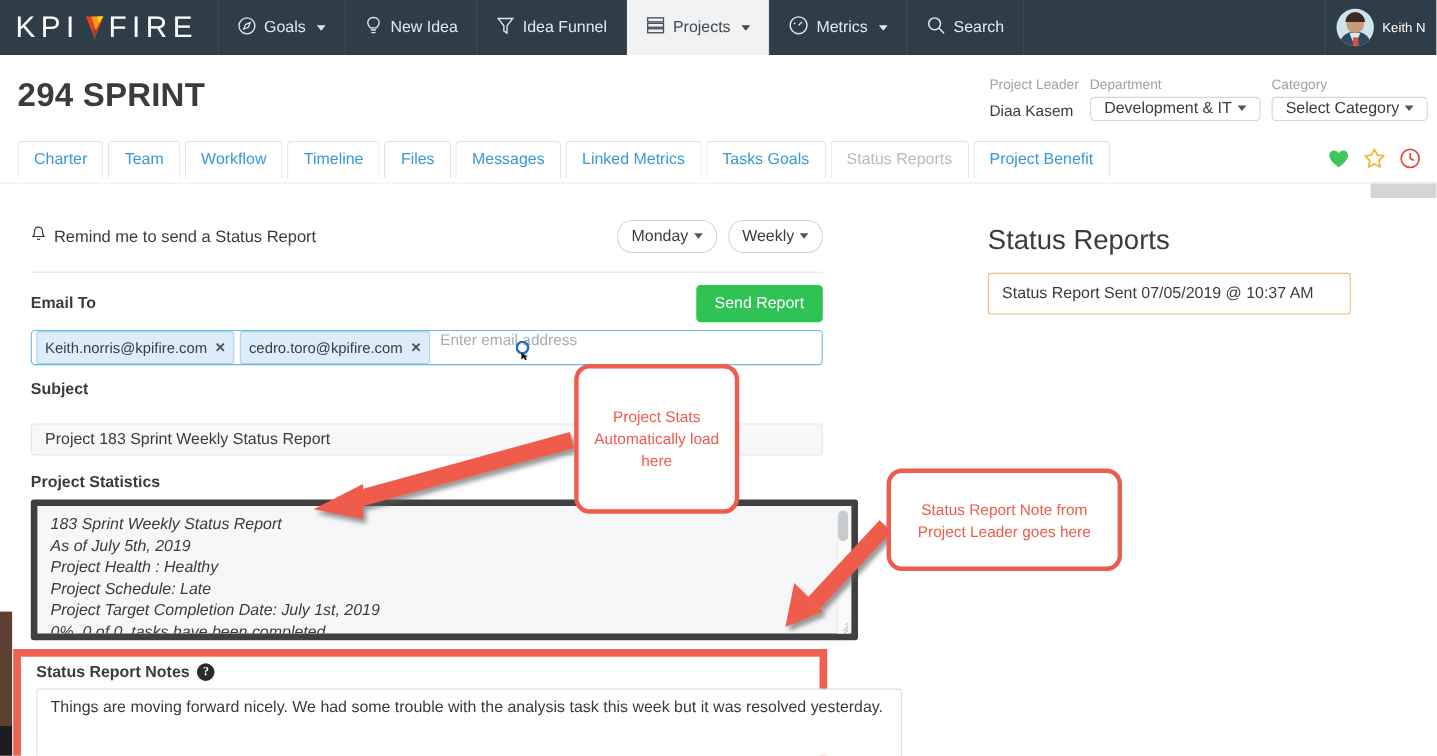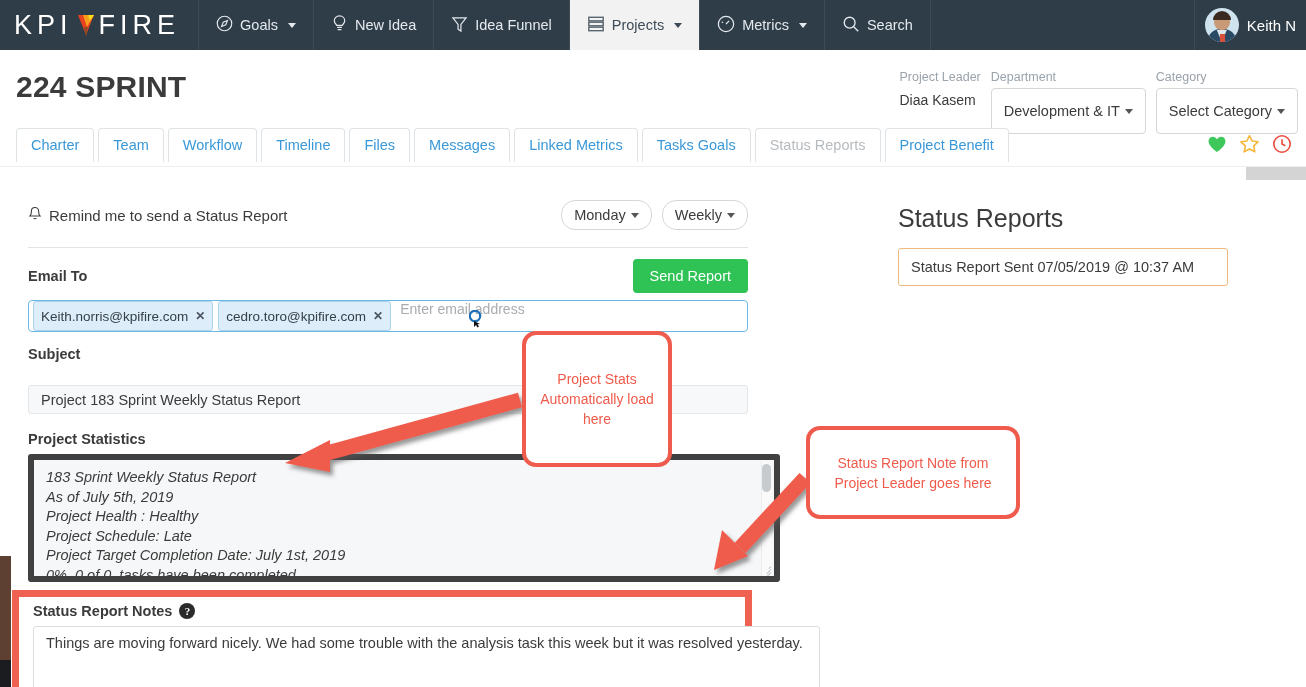--- a/index.html
+++ b/index.html
@@ -31,21 +31,21 @@
   .nav-item {
     display:flex; align-items:center; gap:7px;
     padding:0 17px; color:#e4e9ee; font-size:14.5px;
     border-right:1px solid #3d4b57;
     cursor:pointer; white-space:nowrap;
   }
   .nav-item.active { background:#f2f2f2; color:#3d4b57; }
   .nav-item .caret { border-left:4px solid transparent; border-right:4px solid transparent;
                      border-top:5px solid currentColor; display:inline-block; margin-left:3px; }
   .nav-spacer { flex:1; border-right:1px solid #3d4b57; }
-  .user-cell { display:flex; align-items:center; gap:8px; padding:0 10px; color:#fff; font-size:15px; white-space:nowrap; }
+  .user-cell { display:flex; align-items:center; gap:8px; padding:0 10px; color:#fff; font-size:12px; white-space:nowrap; }
   .avatar {
     width:34px; height:34px; border-radius:50%;
     background:#cfe3ee; position:relative; overflow:hidden; flex:none;
   }
   .avatar .head { position:absolute; left:9px; top:5px; width:16px; height:17px; border-radius:50% 50% 45% 45%; background:#c99a78; }
   .avatar .hair { position:absolute; left:8px; top:3px; width:18px; height:9px; border-radius:9px 9px 0 0; background:#3a2a20; }
   .avatar .body { position:absolute; left:3px; top:21px; width:28px; height:15px; border-radius:12px 12px 0 0; background:#2a4a66; }
   .avatar .shirt { position:absolute; left:12px; top:22px; width:10px; height:12px; background:#dfe8ee; clip-path:polygon(0 0,100% 0,50% 100%); }
   .avatar .tie { position:absolute; left:15px; top:26px; width:5px; height:9px; background:#d9503c; }
 
@@ -53,21 +53,21 @@
   .page-title {
     position:absolute; left:16px; top:70px;
     font-size:30px; font-weight:bold; color:#3b3b3b; letter-spacing:.2px;
   }
   .meta-row { position:absolute; right:8px; top:70px; display:flex; align-items:flex-start; gap:10px; }
   .meta-field { display:flex; flex-direction:column; }
   .meta-label { font-size:12.5px; color:#9aa3ab; margin-bottom:4px; line-height:14px; }
   .meta-value { font-size:14px; color:#3b3b3b; padding-top:4px; }
   .meta-select {
     border:1px solid #d3d7da; border-radius:4px; background:#fff;
-    font-size:14.5px; color:#3b3b3b; padding:14px 12px; white-space:nowrap; cursor:pointer;
+    font-size:14.5px; color:#3b3b3b; padding:2px 12px; white-space:nowrap; cursor:pointer;
   }
   .meta-select .caret { border-left:4px solid transparent; border-right:4px solid transparent;
                         border-top:5px solid #555; display:inline-block; margin-left:5px; vertical-align:2px;}
   .icon-row { position:absolute; right:14px; top:134px; display:flex; gap:12px; align-items:center; }
   .stub-bar { position:absolute; right:0px; top:166px; width:60px; height:14px; background:#d4d4d4;
               font-size:10px; color:#555; line-height:14px; padding-left:44px; overflow:hidden; }
 
   
   .tabs { position:absolute; left:16px; top:128px; display:flex; gap:4px; }
   .tab {
@@ -254,21 +254,21 @@
       <i class="body"></i>
         <i class="head"></i>
         <i class="hair"></i>
         <i class="shirt"></i>
         <i class="tie"></i>
     </span>
     <span>Keith N</span>
   </div>
 </div>
 
-<div class="page-title">224 SPRINT</div>
+<div class="page-title">294 SPRINT</div>
 
 <div class="meta-row">
   <div class="meta-field">
     <span class="meta-label">Project Leader</span>
     <span class="meta-value">Diaa Kasem</span>
   </div>
   <div class="meta-field">
     <span class="meta-label">Department</span>
     <span class="meta-select">
       <span>Development &amp; IT</span><i class="caret"></i>

